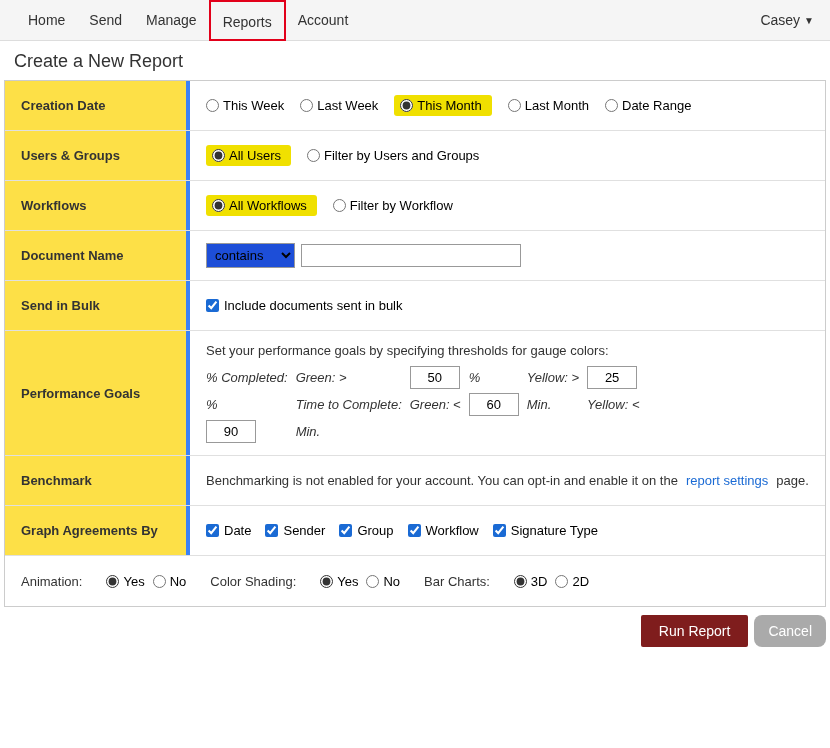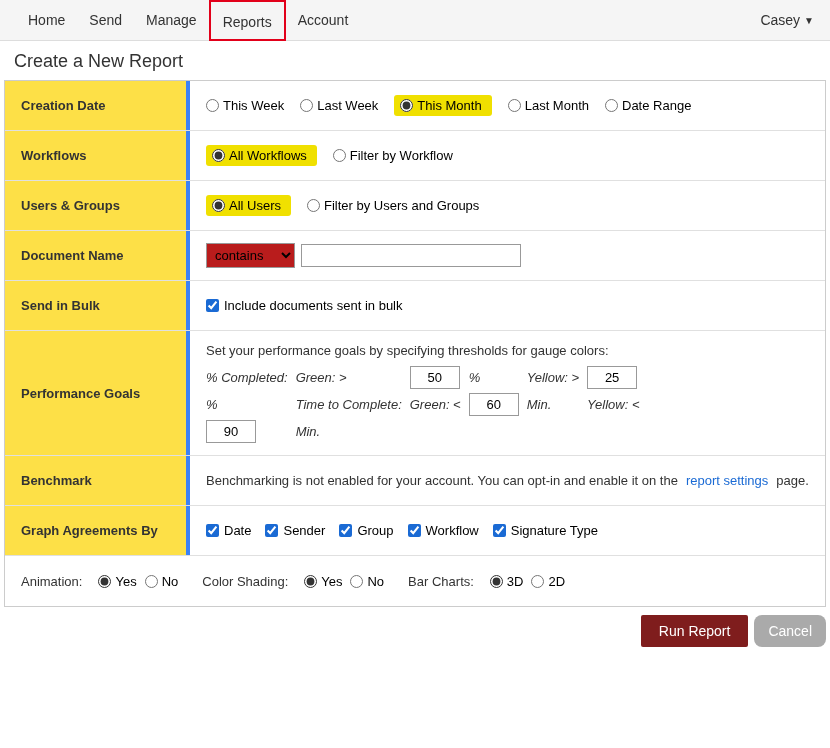--- a/index.html
+++ b/index.html
@@ -101,21 +101,21 @@
       gap: 4px;
     }
     .radio-highlight input[type="radio"] { accent-color: #333; }
 
     
     .doc-name-row { display: flex; align-items: center; gap: 6px; }
     .doc-name-row select {
       padding: 3px 4px;
       border: 1px solid #999;
       font-size: 13px;
-      background: #b91c1c;
+      background: #1d4ed8;
       cursor: pointer;
     }
     .doc-name-row input[type="text"] {
       width: 220px;
       border: 1px solid #999;
       padding: 3px 6px;
       font-size: 13px;
     }
 
     
@@ -141,21 +141,21 @@
 
     
     .benchmark-text { color: #333; font-size: 13px; }
     .benchmark-link { color: #1a6ad4; text-decoration: none; cursor: pointer; }
 
     
     .graph-row { display: flex; align-items: center; gap: 14px; flex-wrap: wrap; }
 
     
     .etcetera-row { display: flex; align-items: center; gap: 24px; flex-wrap: wrap; }
-    .etc-group { display: flex; align-items: center; gap: 16px; }
+    .etc-group { display: flex; align-items: center; gap: 24px; }
     .etc-label { color: #333; }
     .etc-radios { display: flex; gap: 8px; }
 
     
     .footer-buttons {
       display: flex;
       justify-content: flex-end;
       padding: 8px 4px;
       gap: 6px;
     }
@@ -225,46 +225,46 @@
         </label>
         <label class="radio-item">
           <input type="radio" name="creation_date" value="Date Range" style="">
           <span>Date Range</span>
         </label>
       </div>
     </div>
   </div>
 
   <div class="form-row">
+    <div class="row-label">Users &amp; Groups</div>
+    <div class="row-content">
+      <div class="radio-group">
+        <label class="radio-highlight">
+          <input type="radio" name="users_groups" value="All Users" checked="" style="">
+          <span>All Users</span>
+        </label>
+        <label class="radio-item">
+          <input type="radio" name="users_groups" value="Filter by Users and Groups" style="">
+          <span>Filter by Users and Groups</span>
+        </label>
+      </div>
+    </div>
+  </div>
+
+  <div class="form-row">
     <div class="row-label">Workflows</div>
     <div class="row-content">
       <div class="radio-group">
         <label class="radio-highlight">
           <input type="radio" name="workflows" value="All Workflows" checked="" style="">
           <span>All Workflows</span>
         </label>
         <label class="radio-item">
           <input type="radio" name="workflows" value="Filter by Workflow" style="">
           <span>Filter by Workflow</span>
-        </label>
-      </div>
-    </div>
-  </div>
-
-  <div class="form-row">
-    <div class="row-label">Users &amp; Groups</div>
-    <div class="row-content">
-      <div class="radio-group">
-        <label class="radio-highlight">
-          <input type="radio" name="users_groups" value="All Users" checked="" style="">
-          <span>All Users</span>
-        </label>
-        <label class="radio-item">
-          <input type="radio" name="users_groups" value="Filter by Users and Groups" style="">
-          <span>Filter by Users and Groups</span>
         </label>
       </div>
     </div>
   </div>
 
   <div class="form-row">
     <div class="row-label">Document Name</div>
     <div class="row-content">
       <div class="doc-name-row">
         <select>

